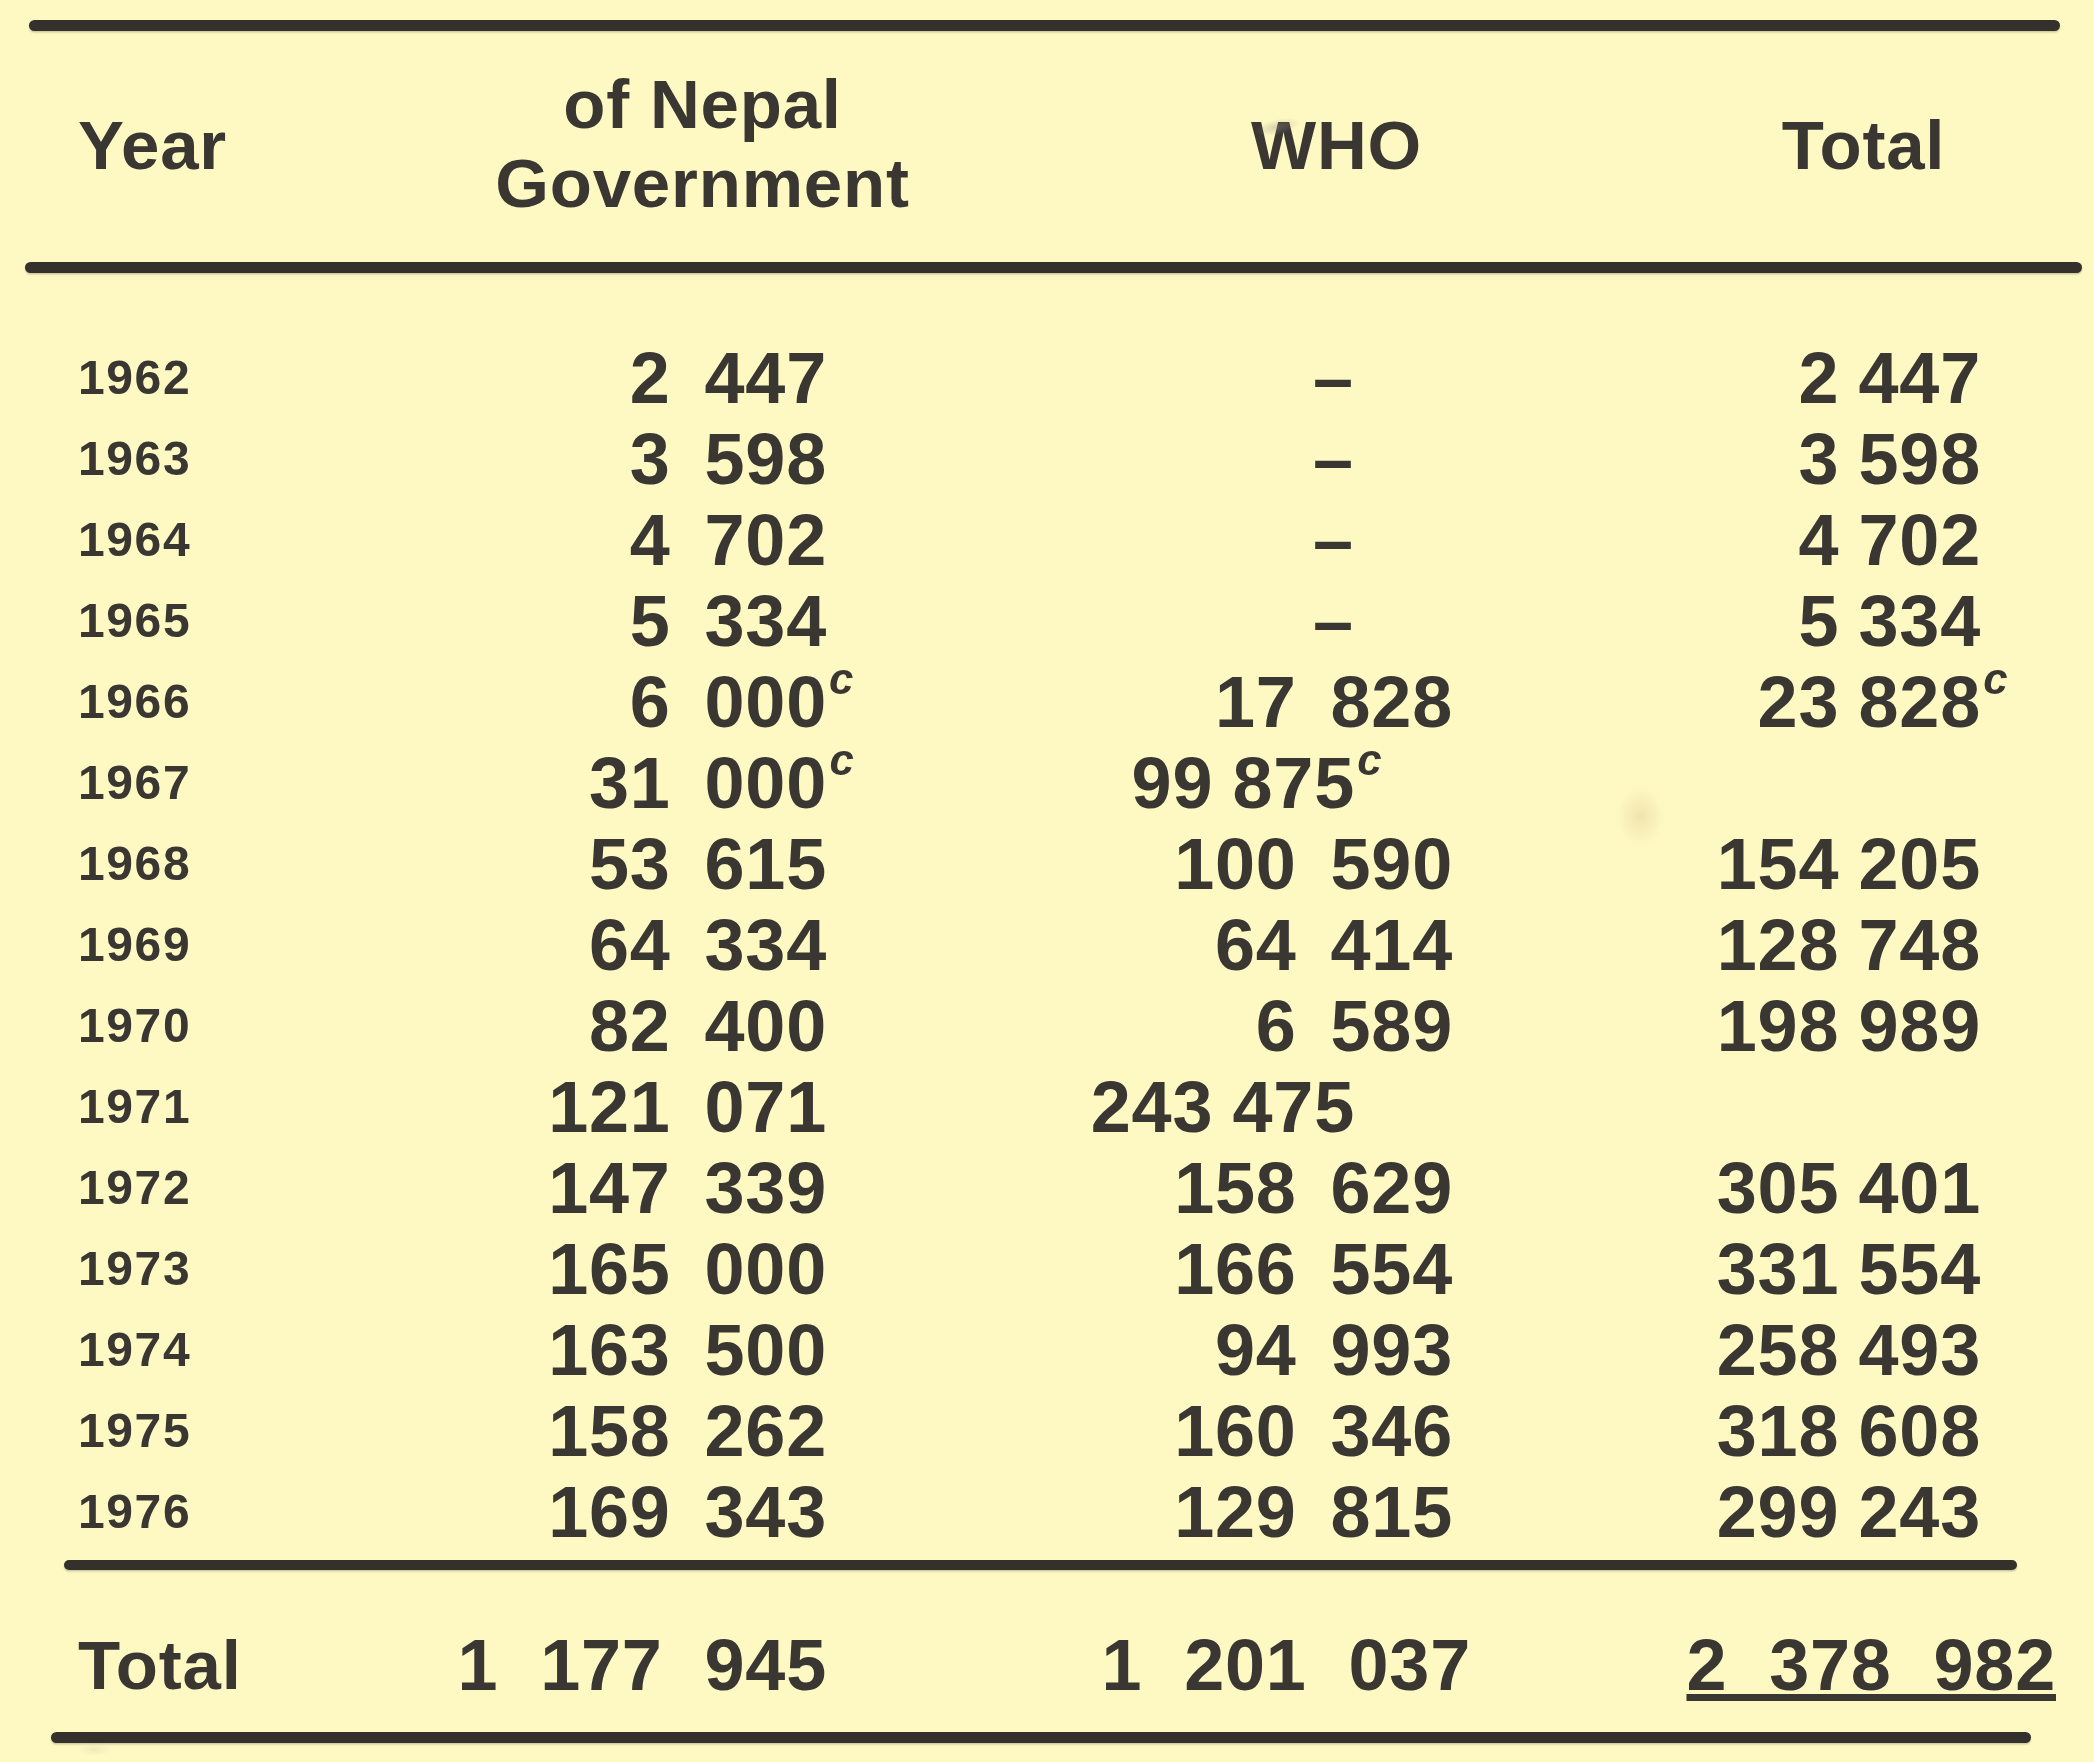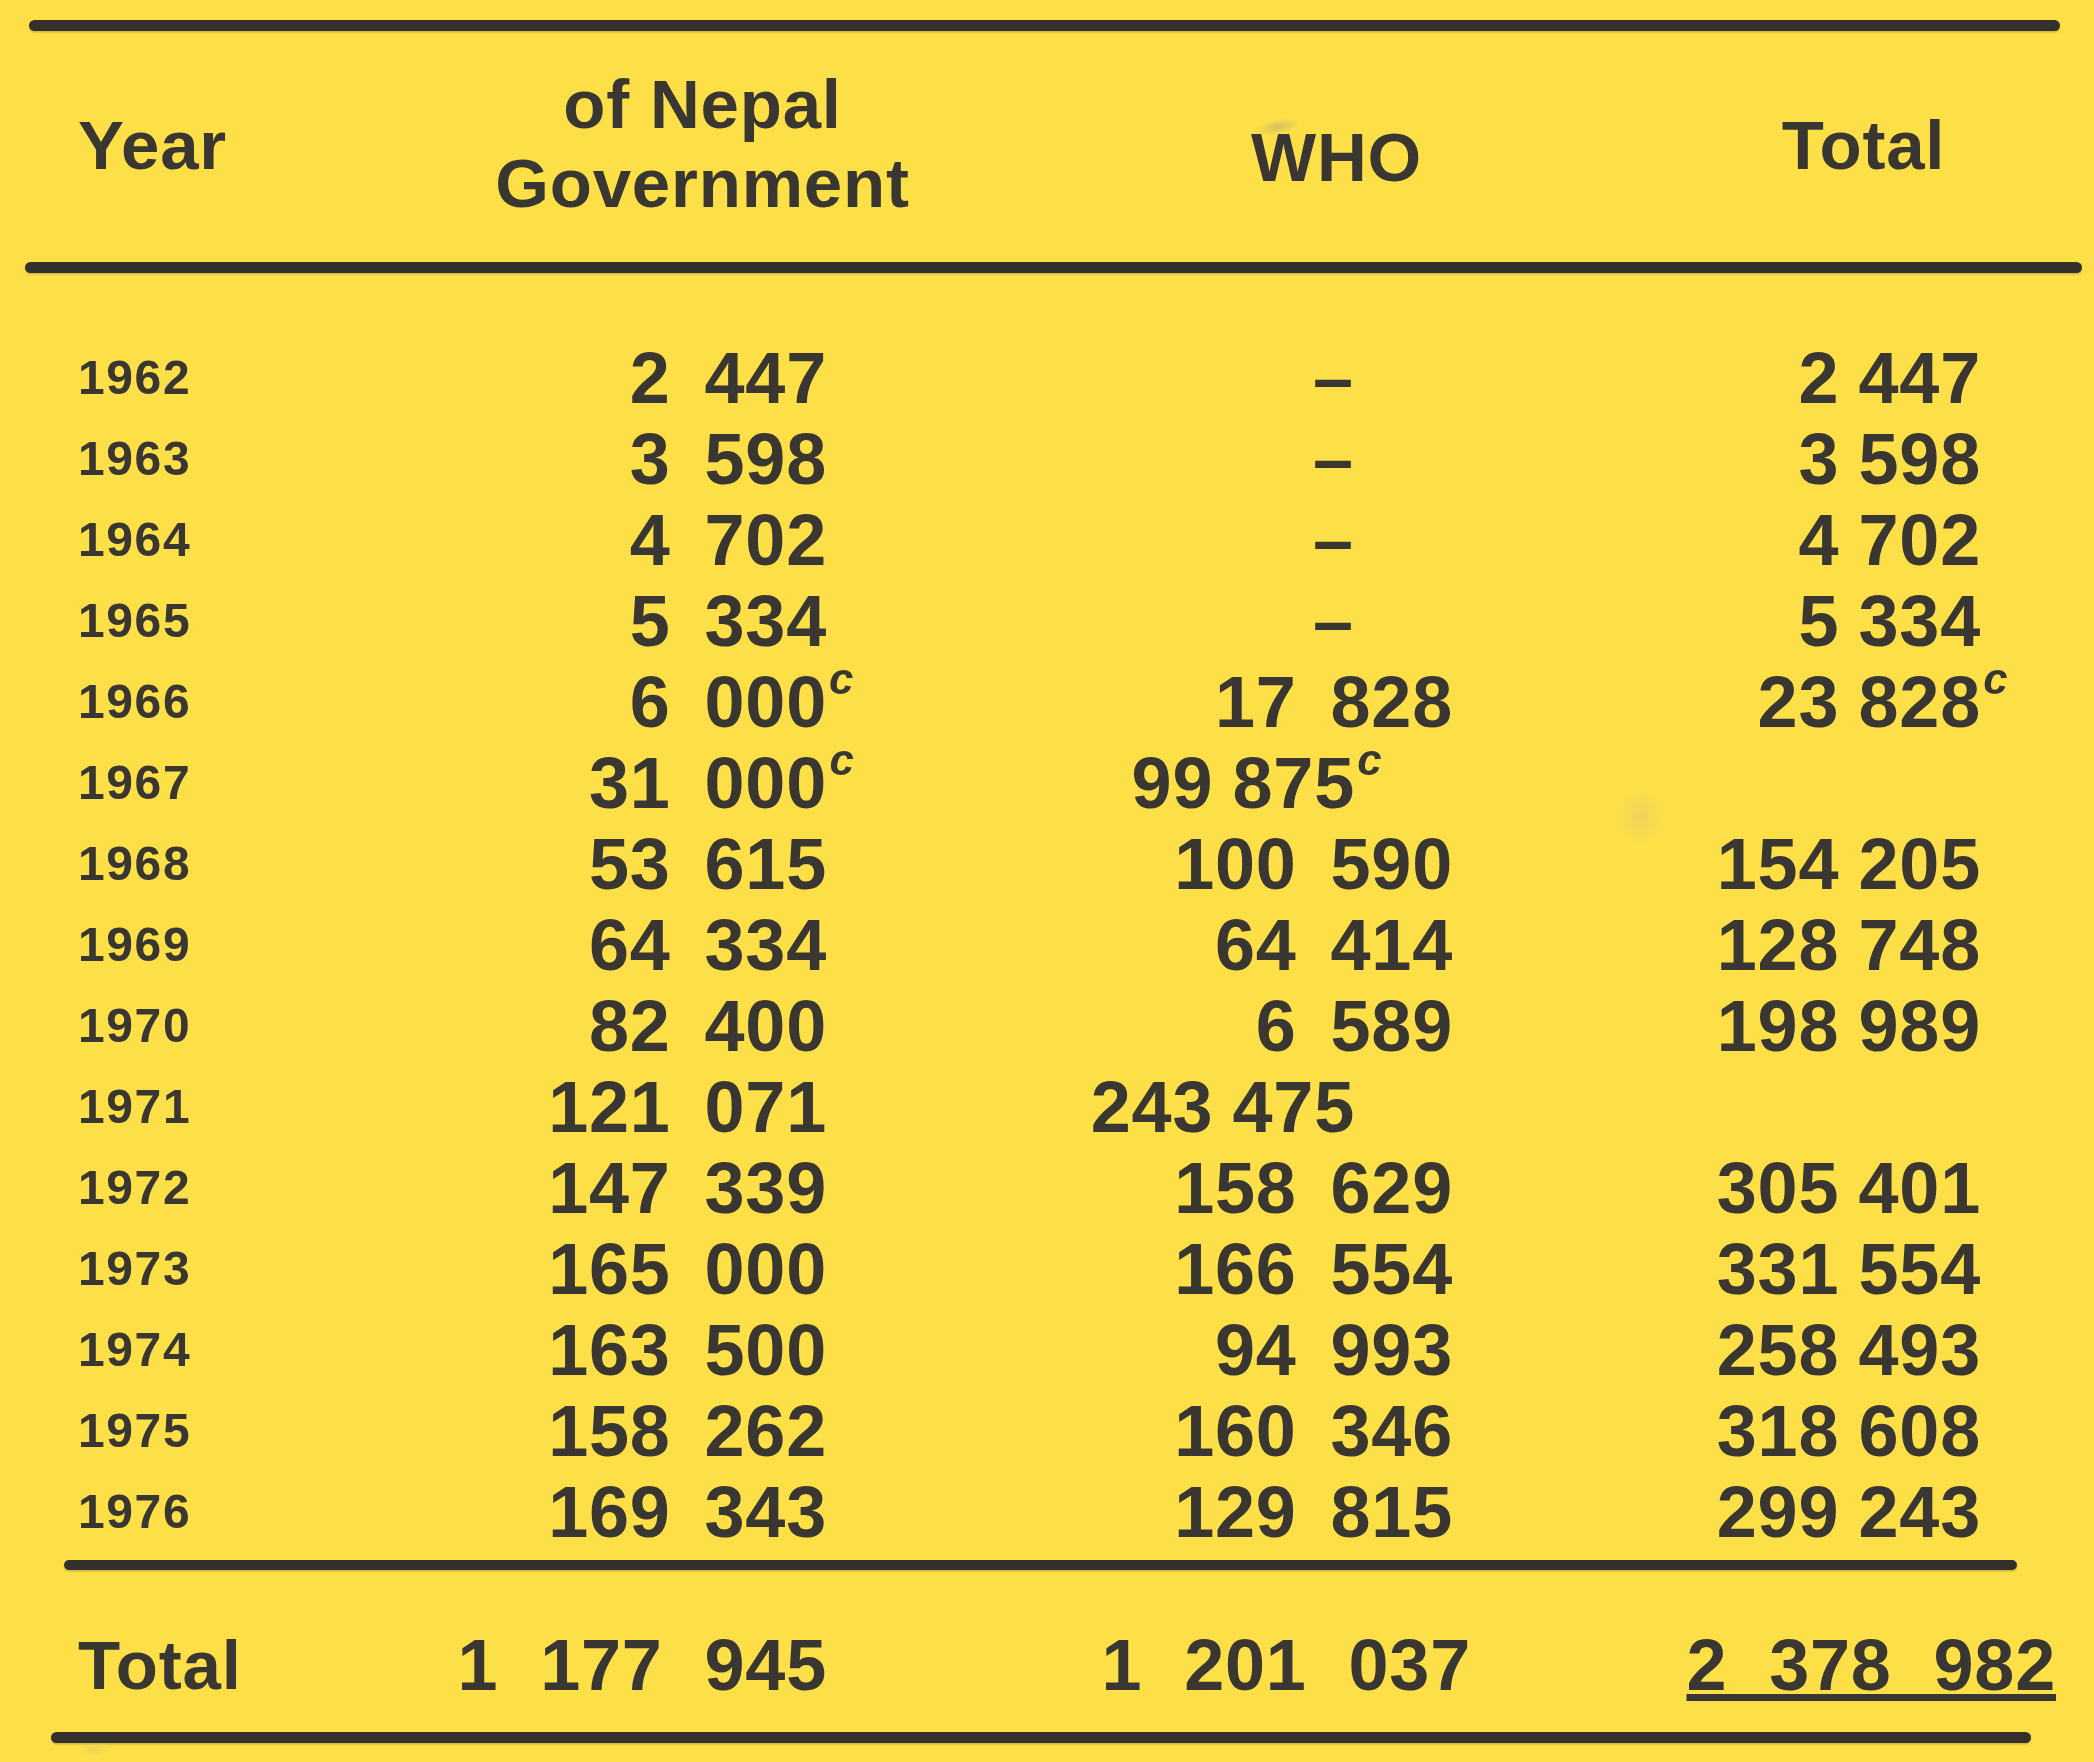--- a/index.html
+++ b/index.html
@@ -4,21 +4,21 @@
 <style>
   html, body {
     margin: 0;
     padding: 0;
     background: #e8e5dc;
   }
   .page {
     position: relative;
     width: 2095px;
     height: 1763px;
-    background: #fde047;
+    background: #fef9c3;
     font-family: "Liberation Sans", sans-serif;
     color: #3a3733;
     overflow: hidden;
   }
   
   .rule {
     position: absolute;
     background: #34312c;
     border-radius: 5.7px;
     box-shadow: 0 1.6px 1.6px rgba(60,55,45,0.25);
@@ -31,21 +31,21 @@
   
   .hdr {
     position: absolute;
     font-size: 69px;
     font-weight: bold;
     letter-spacing: 0.8px;
     white-space: nowrap;
   }
   .h-year  { left: 78px;   top: 106px; }
   .h-gov   { left: 457px;  top: 65px;  width: 491px; text-align: center; line-height: 79px; }
-  .h-who   { left: 1214px; top: 118px; width: 245px; text-align: center; }
+  .h-who   { left: 1214px; top: 106px; width: 245px; text-align: center; }
   .h-total { left: 1741px; top: 106px; width: 245px; text-align: center; }
 
   
   .tbody {
     position: absolute;
     left: 0;
     top: 337px;
     width: 2095px;
   }
   .trow {

